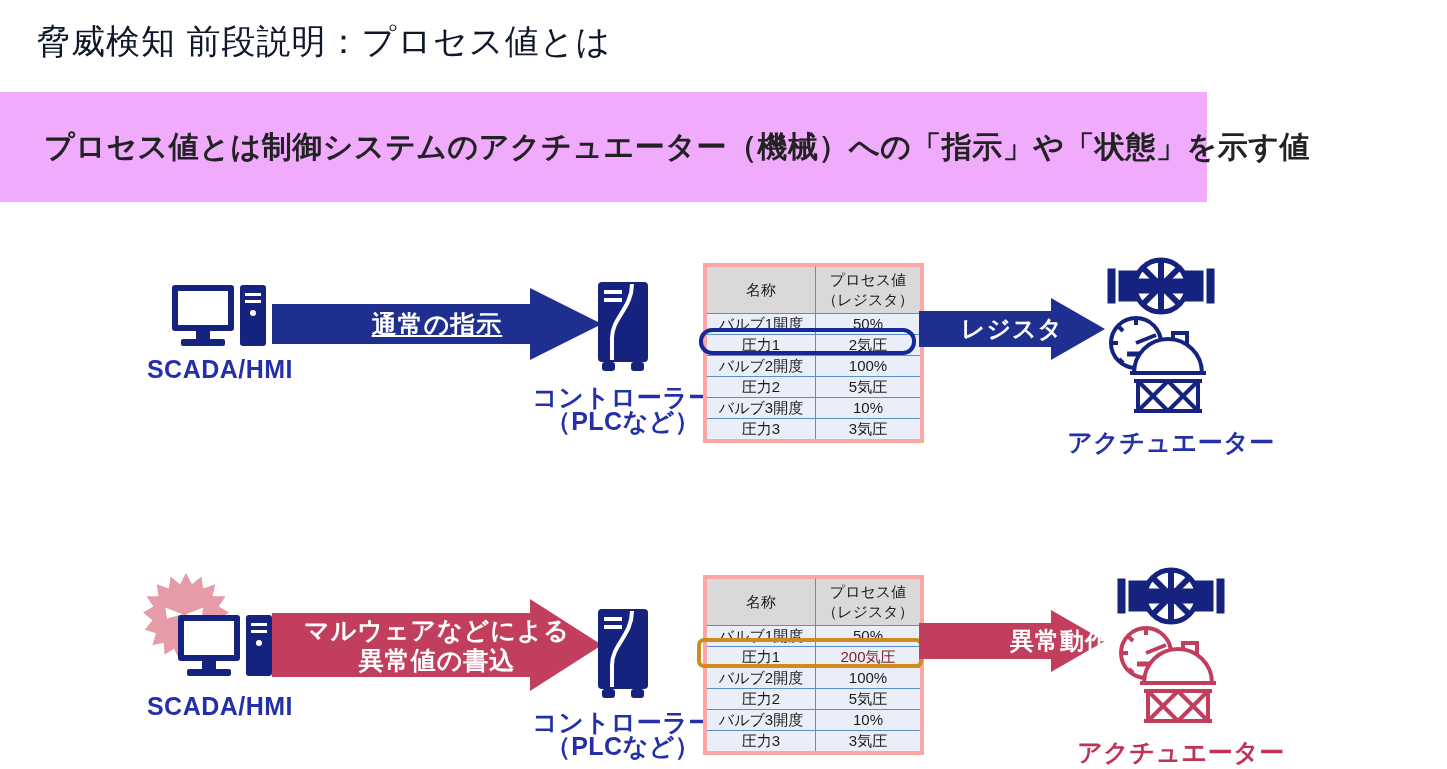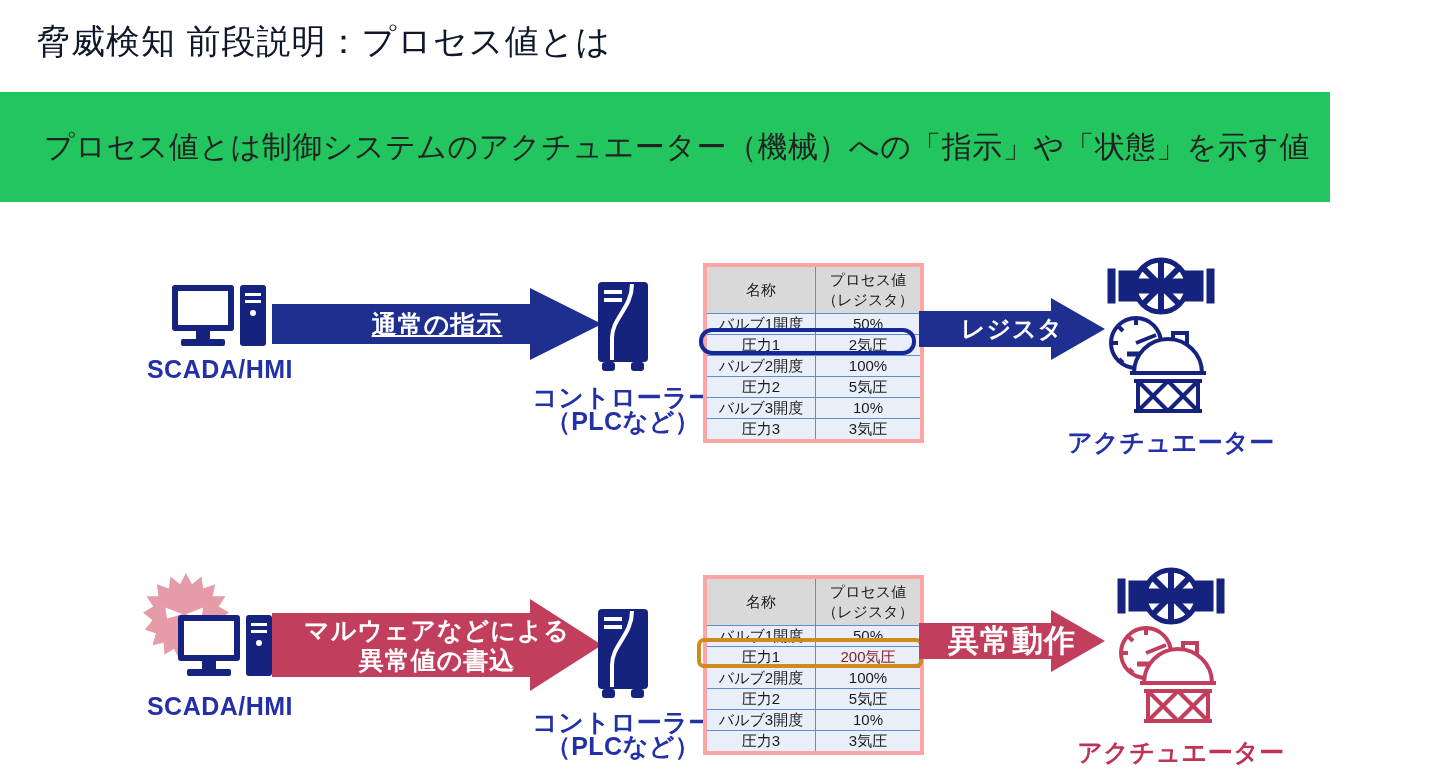--- a/index.html
+++ b/index.html
@@ -9,22 +9,23 @@
     font-family:"Liberation Sans","DejaVu Sans",sans-serif;
     overflow:hidden;position:relative;
   }
   
   #slide-title{
     position:absolute;left:36px;top:12px;width:1300px;height:58px;
     font-size:34px;line-height:58px;color:#0f172a;font-weight:400;
     letter-spacing:1px;white-space:nowrap;
   }
   #subtitle-band{
-    position:absolute;left:0;top:92px;width:1330px;height:110px;
-    background:#22c55e;
+    position:absolute;left:0;top:92px;width:1207px;height:110px;
+    background:#f0abfc;
+    font-weight:bold;
   }
   #subtitle-text{
     position:absolute;left:44px;top:0;height:110px;line-height:110px;
     font-size:30px;color:#222222;letter-spacing:.5px;white-space:nowrap;
   }
 
   
   .row{position:absolute;left:0;width:1447px;height:270px;}
   #row-normal{top:245px;}
   #row-attack{top:555px;}
@@ -290,21 +291,21 @@
         <td>3気圧</td>
       </tr>
     </tbody>
   </table>
   <div class="hl-box hl-orange" style="left:697px;top:83px;width:226px;height:30px;"></div>
 
   <div class="arrow" style="left:919px;top:55px;width:186px;height:62px;">
     <svg width="186" height="62" viewBox="0 0 186 62">
       <polygon points="0,13 132,13 132,0 186,31 132,62 132,49 0,49" fill="#C13F5C"></polygon>
     </svg>
-    <div class="arrow-text" style="font-size:31px;padding-right:38px;">異常動作</div>
+    <div class="arrow-text" style="font-size:24px;padding-right:38px;padding-left:48px;">異常動作</div>
   </div>
 
   <div class="actuator" style="left:1100px;top:12px;">
     <svg width="142" height="160" viewBox="0 0 142 160">
       <g stroke="#16237E" fill="#16237E">
         <rect x="18" y="12" width="7" height="34"></rect>
         <rect x="29" y="14" width="18" height="30"></rect>
         <rect x="95" y="14" width="18" height="30"></rect>
         <rect x="117" y="12" width="7" height="34"></rect>
         <rect x="47" y="22" width="48" height="14"></rect>

